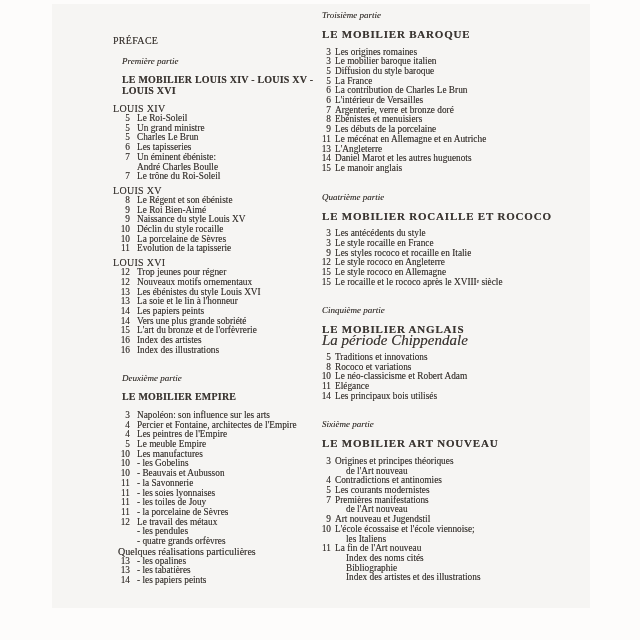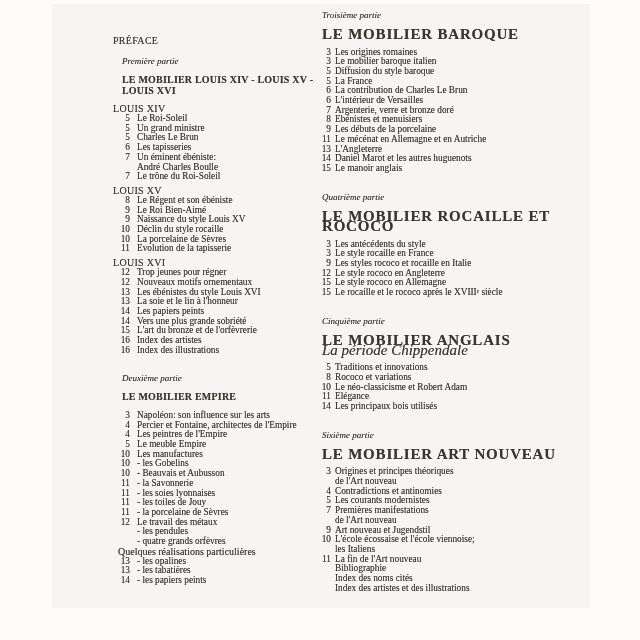--- a/index.html
+++ b/index.html
@@ -46,21 +46,21 @@
 
   
   .block-title {
     font-weight: bold;
     font-size: 10px;
     letter-spacing: 0.2px;
     line-height: 10.5px;
     margin: 9px 0 8px 0;
   }
   .col-left  .block-title { margin-left: 9px; }
-  .col-right .block-title { margin-left: 2px; font-size: 15px; letter-spacing: 0.8px; }
+  .col-right .block-title { margin-left: 2px; font-size: 11px; letter-spacing: 0.8px; }
 
   
   .block-subtitle {
     font-style: italic;
     font-size: 15px;
     line-height: 10px;
     margin: 0 0 8px 2px;
   }
   .block-title + .block-subtitle { margin-top: -8px; }
 
@@ -87,21 +87,21 @@
   .col-left  .num { width: 17px; margin-right: 7px; }
   .col-right .num { width: 11px; margin-right: 4px; }
   .txt { flex: 1; }
 
   
   .block-cont {
     font-size: 9.3px;
     line-height: 9.7px;
   }
   .col-left  .block-cont { margin-left: 24px; }
-  .col-right .block-cont { margin-left: 15px; }
+  .col-right .block-cont { margin-left: 26px; }
 
   
   .block-plain {
     font-size: 10px;
     line-height: 9.7px;
     margin-left: 5px;
   }
 </style>
 </head>
 <body style="--ink: #3a3531; background: rgb(253, 252, 251);">
@@ -409,17 +409,17 @@
       </div>
       <div class="toc-item">
         <span class="num">10</span>
         <span class="txt">L'école écossaise et l'école viennoise;</span>
       </div>
       <div class="block-cont">les Italiens</div>
       <div class="toc-item">
         <span class="num">11</span>
         <span class="txt">La fin de l'Art nouveau</span>
       </div>
+      <div class="block-cont">Index des noms cités</div>
       <div class="block-cont">Bibliographie</div>
-      <div class="block-cont">Index des noms cités</div>
       <div class="block-cont">Index des artistes et des illustrations</div>
     </div>
 </div>
 
 </body></html>

